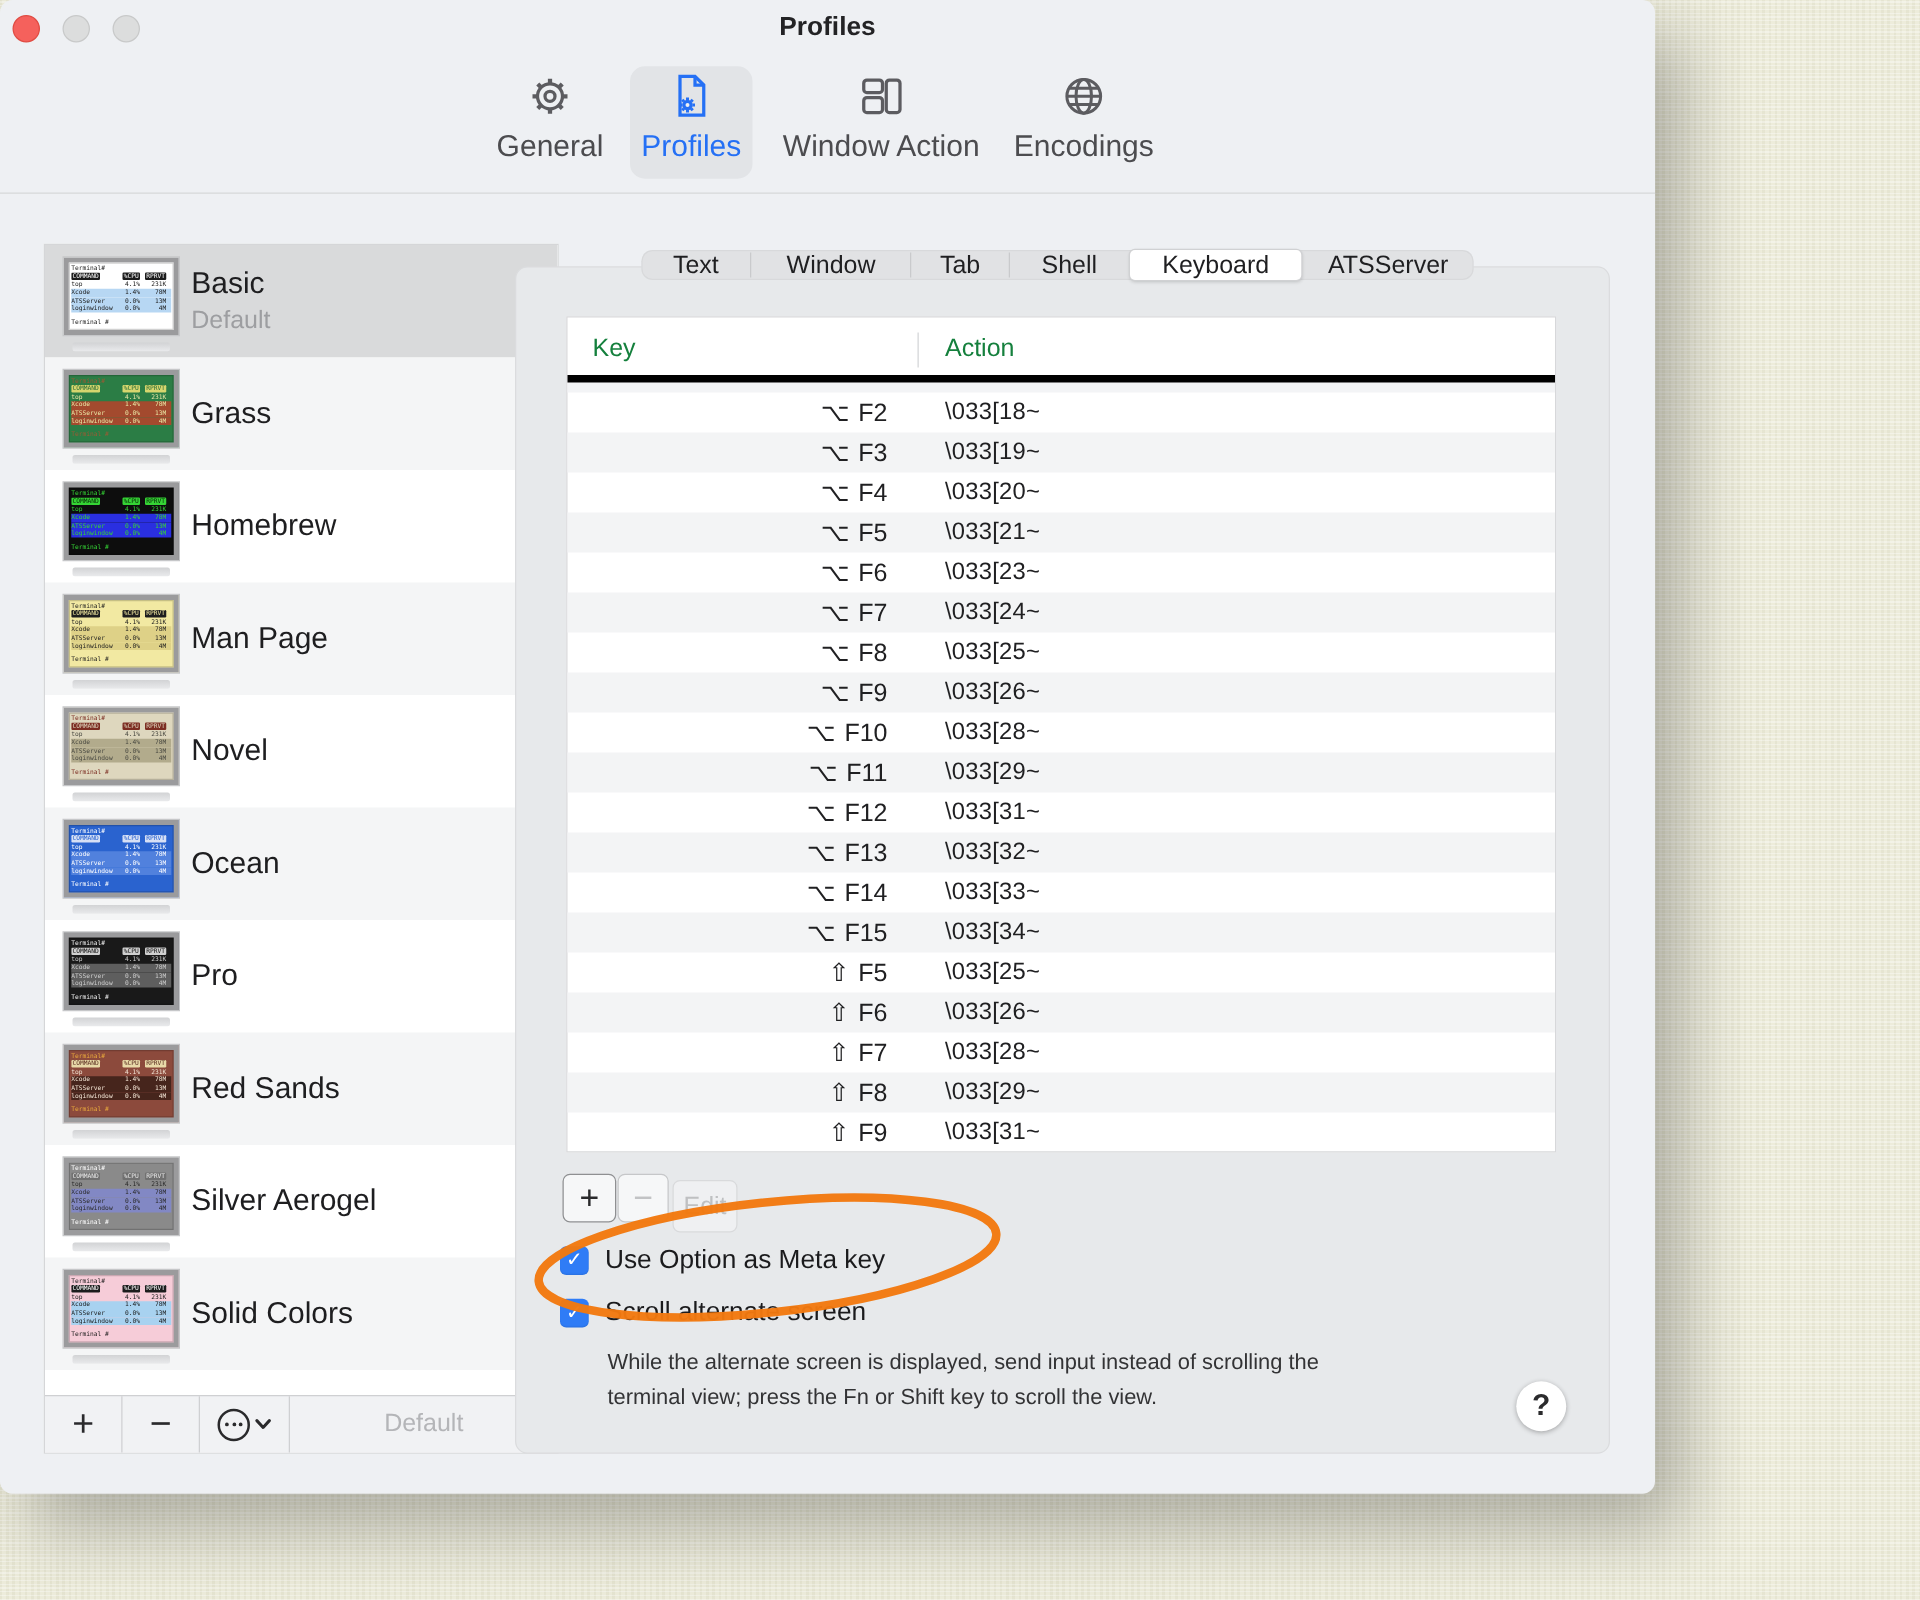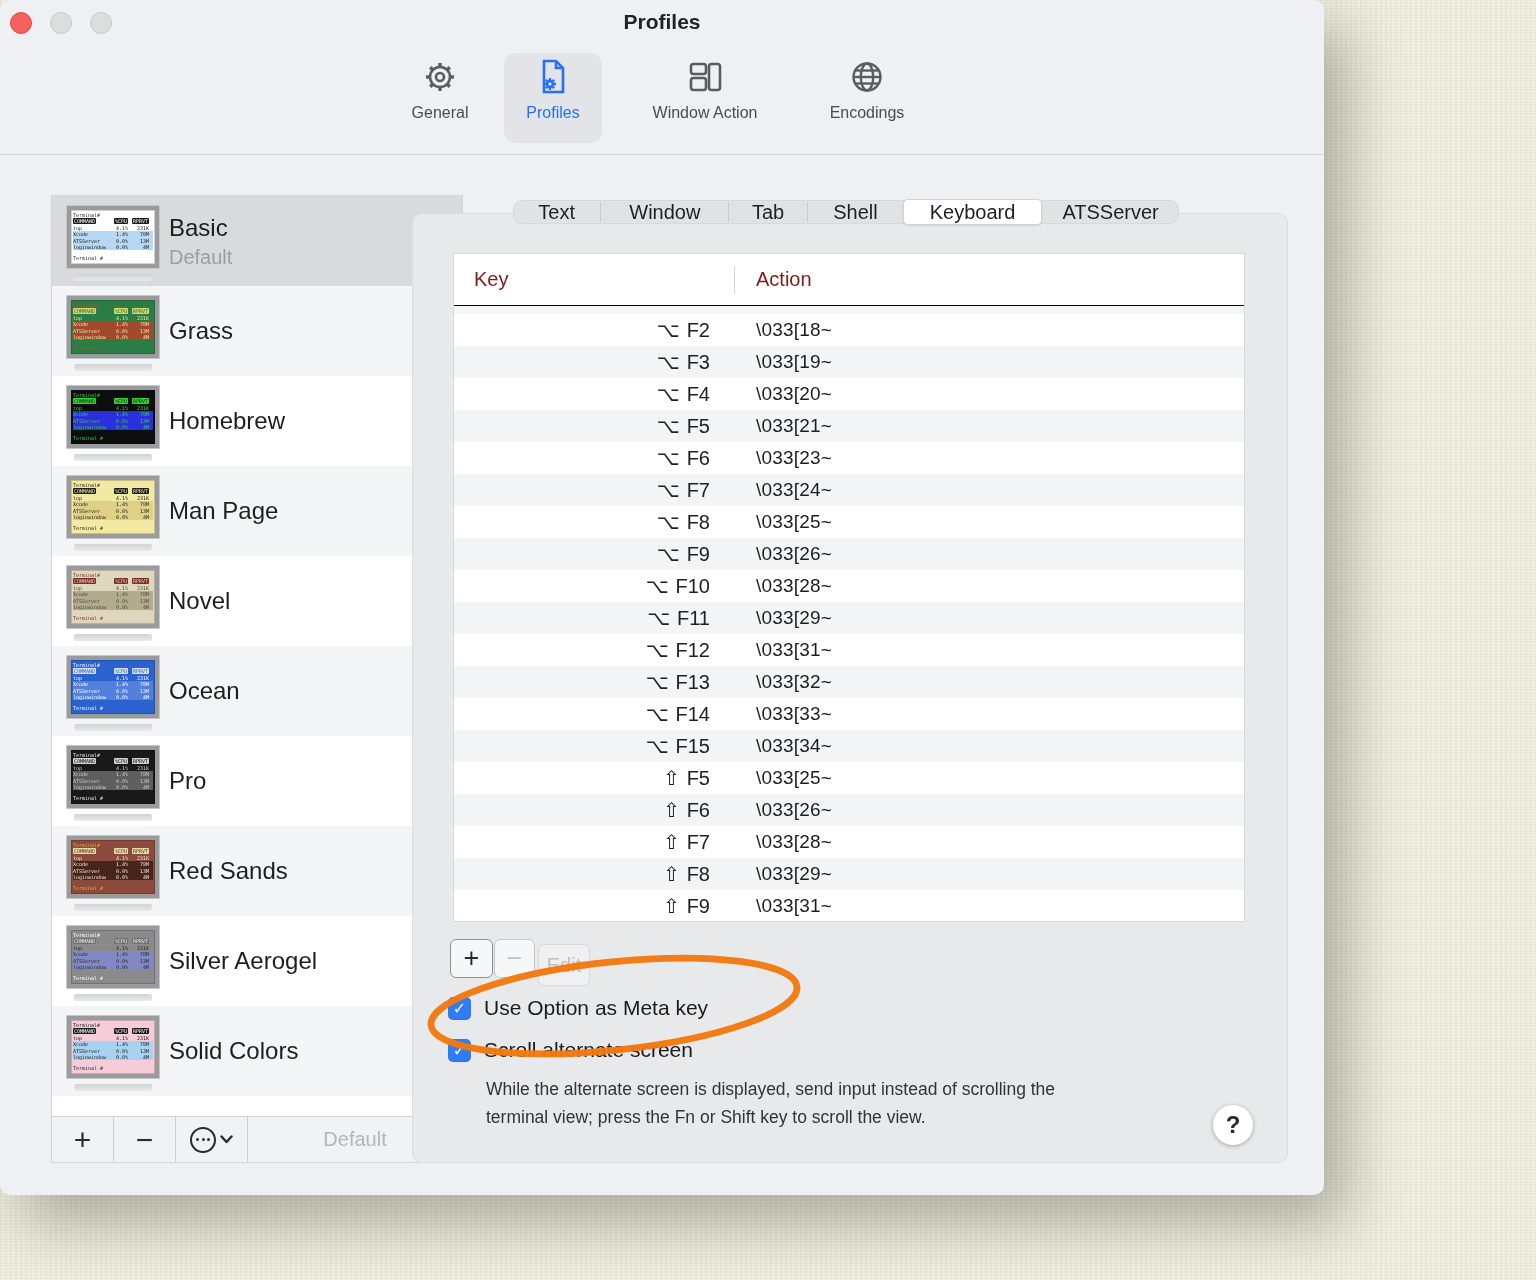--- a/index.html
+++ b/index.html
@@ -25,24 +25,24 @@
   .tl-zoom  { left:90px; background:#dcdddd; border:1px solid #c8c9c9; }
   .win-title { position:absolute; left:0; top:10px; width:100%; text-align:center;
     font-size:21px; font-weight:700; color:#232325; }
   .toolbar { position:absolute; left:0; top:48px; width:100%; height:107px;
     border-bottom:1px solid #d6d7d9; }
   .tb-item { position:absolute; top:6px; display:flex; flex-direction:column;
     align-items:center; gap:4px; }
   .tb-pill { position:absolute; left:504px; top:5px; width:98px; height:90px;
     background:#e2e4e7; border-radius:12px; }
   .tb-icon { width:46px; height:46px; display:flex; align-items:center; justify-content:center; }
-  .tb-label { font-size:16px; color:#4c4c4f; white-space:nowrap; }
+  .tb-label { font-size:24px; color:#4c4c4f; white-space:nowrap; }
   .tb-item.sel .tb-label { color:#2570f5; }
   
-  .listbox { position:absolute; left:51px; top:195px; width:412px; height:968px;
+  .listbox { position:absolute; left:35px; top:195px; width:412px; height:968px;
     background:#ffffff; border:1px solid #d5d6d8; }
   .plist { position:absolute; inset:0 0 46px 0; overflow:hidden; }
   .prow { position:relative; height:90px; width:100%; }
   .prow.alt { background:#f4f5f6; }
   .prow.sel { background:#d9dadb; }
   .pmeta { position:absolute; left:117px; top:50%; transform:translateY(-50%); }
   .pname { font-size:24px; color:#1e1e20; }
   .psub { font-size:20px; color:#9d9ea1; margin-top:4px; }
   .psub:empty { display:none; }
   
@@ -82,22 +82,22 @@
     background:#e1e2e4; border-radius:9px; display:flex; align-items:center;
     box-shadow:inset 0 0 0 1px rgba(0,0,0,.04); }
   .seg { height:100%; display:flex; align-items:center; justify-content:center;
     font-size:20px; color:#1f1f21; position:relative; }
   .seg-sep { width:1px; height:20px; background:#c9cacc; }
   .seg.sel { background:#ffffff; border-radius:4px; box-shadow:0 0 0 1px #d0d1d3, 0 1px 3px rgba(0,0,0,.18); z-index:2; }
   .seg.sel + .seg-sep, .seg-sep.before-sel { visibility:hidden; }
   
   .ktable { position:absolute; left:453px; top:253px; width:792px; height:669px;
     background:#ffffff; border:1px solid #d7d8da; }
-  .khead { position:relative; height:52px; border-bottom:1px solid #000000;
-    font-size:20px; color:#7f1d1d; }
+  .khead { position:relative; height:52px; border-bottom:6px solid #000000;
+    font-size:20px; color:#15803d; }
   .khead .h-key { position:absolute; left:20px; top:14px; }
   .khead .h-action { position:absolute; left:302px; top:14px; }
   .khead .h-div { position:absolute; left:280px; top:12px; width:1px; height:28px; background:#d4d5d7; }
   .sliver { height:8px; background:#f3f4f6; }
   .krow { height:32px; display:flex; align-items:center; font-size:20px; color:#202022; }
   .krow.alt { background:#f3f4f5; }
   .kkey { width:280px; text-align:right; padding-right:24px; white-space:pre; }
   .kmod { margin-right:7px; }
   .kact { padding-left:22px; font-size:19px; letter-spacing:.2px; }
   

